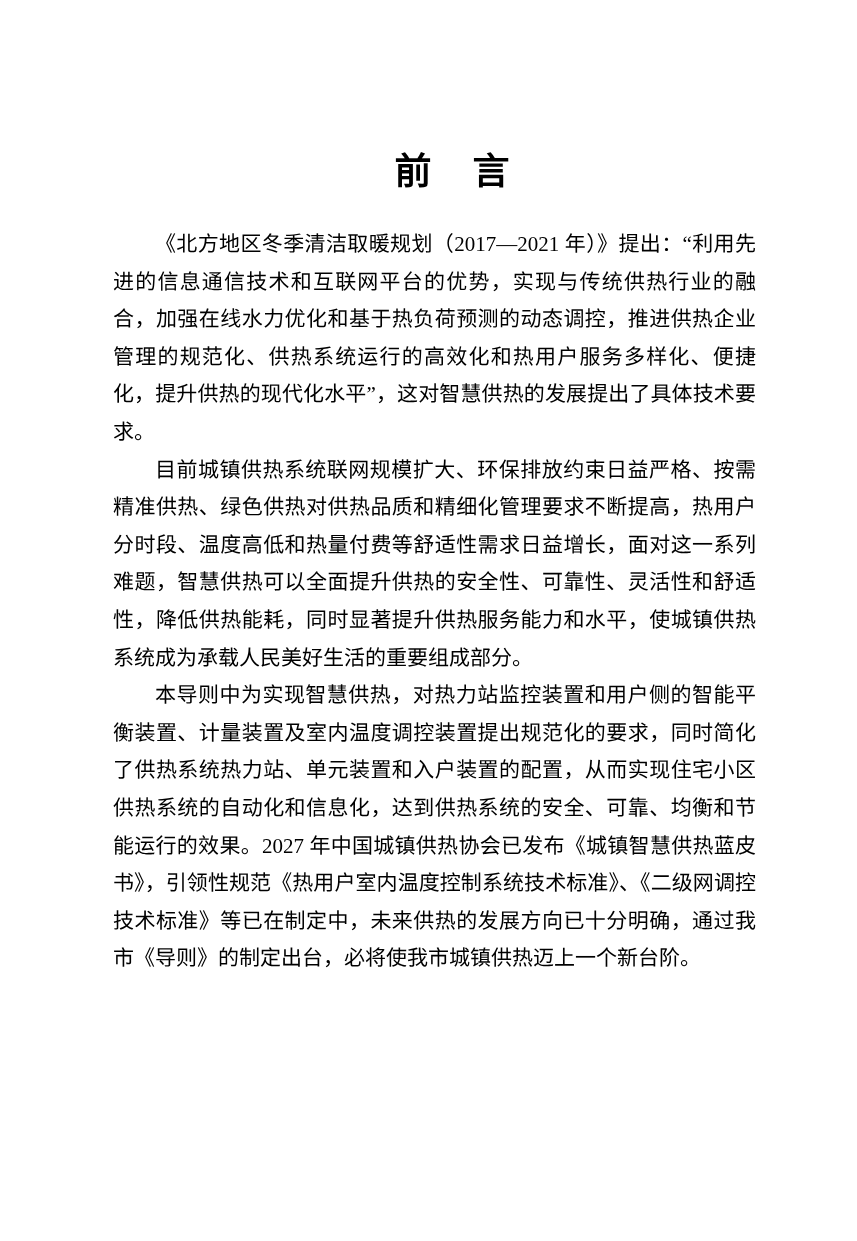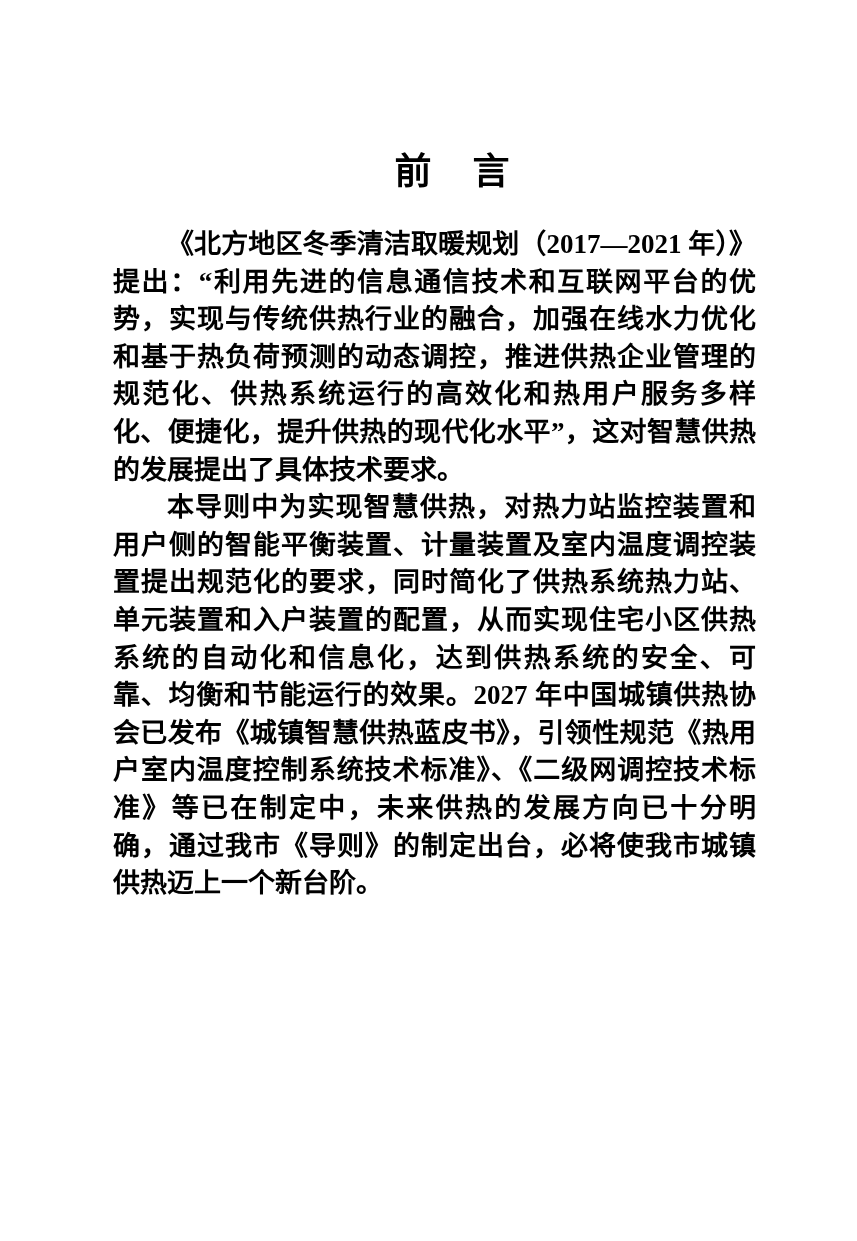--- a/index.html
+++ b/index.html
@@ -26,32 +26,32 @@
     line-height: 44px;
     font-weight: bold;
     letter-spacing: 2px;
     color: #000000;
   }
   .doc-body {
     width: 643px;
   }
   .para {
     margin: 0;
-    font-size: 27px;
+    font-size: 21px;
     line-height: 37.6px;
     text-align: justify;
     text-justify: inter-ideograph;
     text-indent: 2em;
     letter-spacing: 0;
     color: #000000;
-    font-weight: bold;
   }
 </style>
 </head>
 <body>
 
 <div class="page">
   <h1 class="doc-title">前　言</h1>
   <div class="doc-body">
     <p class="para">《北方地区冬季清洁取暖规划（2017—2021 年）》提出：“利用先进的信息通信技术和互联网平台的优势，实现与传统供热行业的融合，加强在线水力优化和基于热负荷预测的动态调控，推进供热企业管理的规范化、供热系统运行的高效化和热用户服务多样化、便捷化，提升供热的现代化水平”，这对智慧供热的发展提出了具体技术要求。</p>
+    <p class="para">目前城镇供热系统联网规模扩大、环保排放约束日益严格、按需精准供热、绿色供热对供热品质和精细化管理要求不断提高，热用户分时段、温度高低和热量付费等舒适性需求日益增长，面对这一系列难题，智慧供热可以全面提升供热的安全性、可靠性、灵活性和舒适性，降低供热能耗，同时显著提升供热服务能力和水平，使城镇供热系统成为承载人民美好生活的重要组成部分。</p>
     <p class="para">本导则中为实现智慧供热，对热力站监控装置和用户侧的智能平衡装置、计量装置及室内温度调控装置提出规范化的要求，同时简化了供热系统热力站、单元装置和入户装置的配置，从而实现住宅小区供热系统的自动化和信息化，达到供热系统的安全、可靠、均衡和节能运行的效果。2027 年中国城镇供热协会已发布《城镇智慧供热蓝皮书》，引领性规范《热用户室内温度控制系统技术标准》、《二级网调控技术标准》等已在制定中，未来供热的发展方向已十分明确，通过我市《导则》的制定出台，必将使我市城镇供热迈上一个新台阶。</p>
   </div>
 </div>
 
 </body></html>

